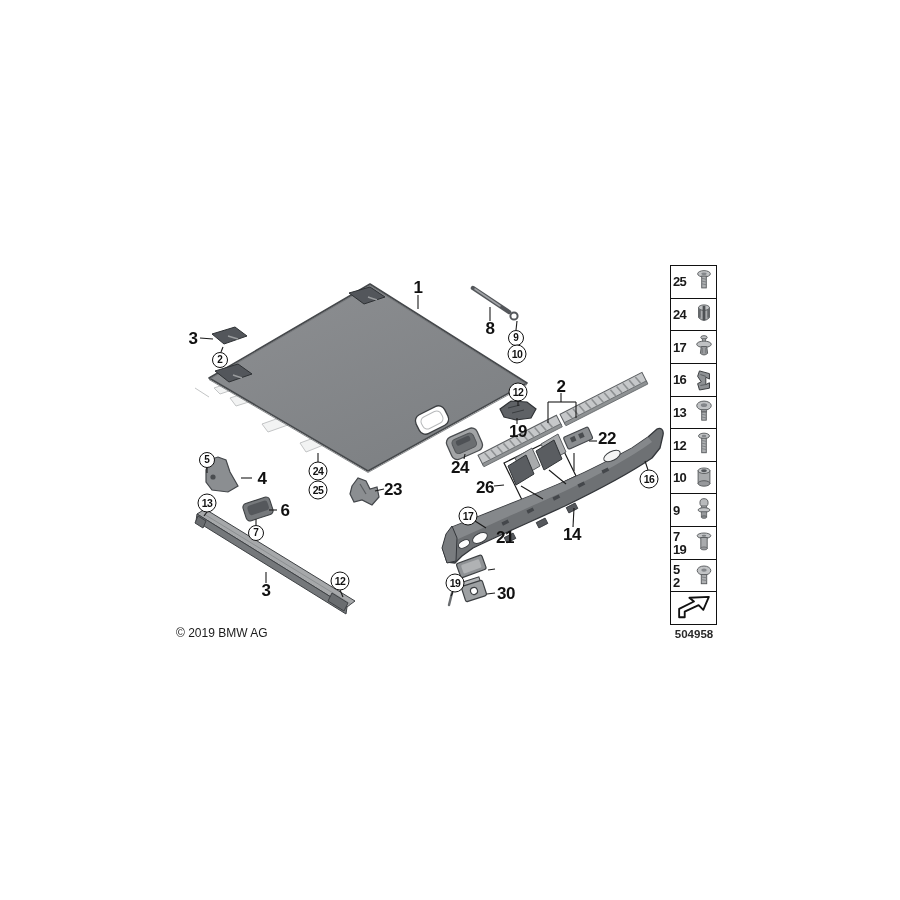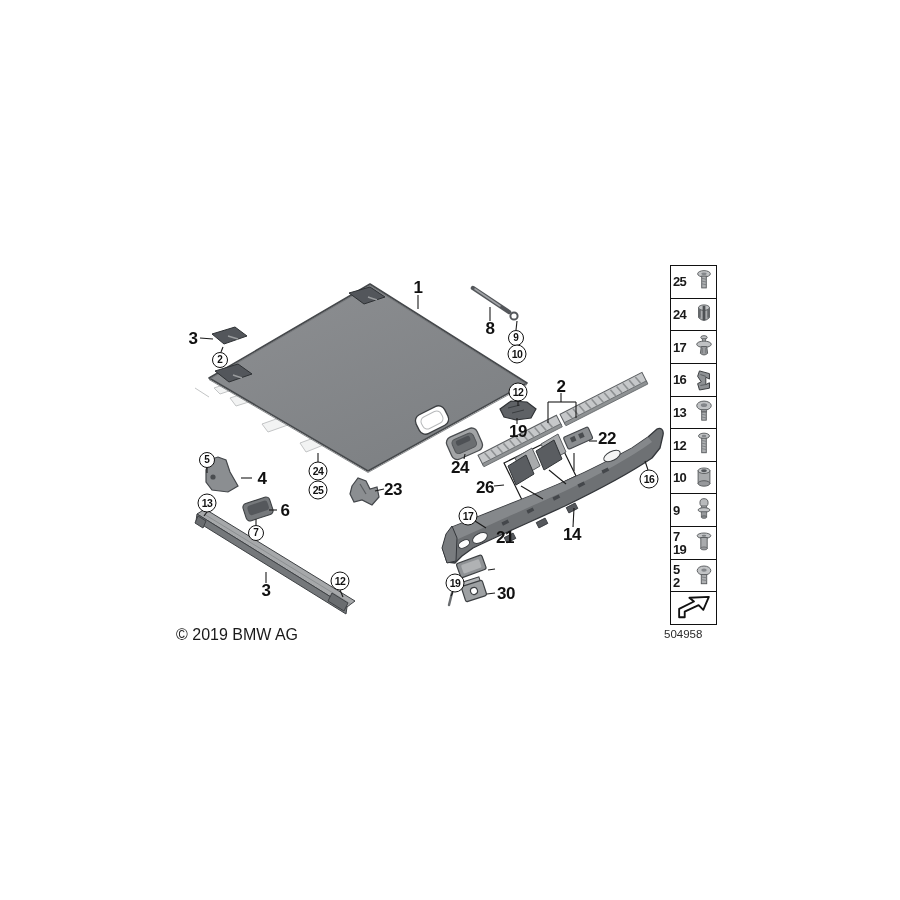--- a/index.html
+++ b/index.html
@@ -14,23 +14,23 @@
   .c16{width:16px;height:16px;font-size:10px;}
   .c19{width:19px;height:19px;font-size:10.5px;letter-spacing:-0.6px;}
   #fastener-table{position:absolute;left:670px;top:265px;width:47px;height:360px;
         box-sizing:border-box;border:1.6px solid #111;display:flex;flex-direction:column;}
   .frow{flex:1;display:flex;align-items:center;border-bottom:1.5px solid #111;
         box-sizing:border-box;overflow:hidden;}
   .frow:last-child{border-bottom:none;}
   .nums{width:19px;display:flex;flex-direction:column;justify-content:center;
         font-weight:bold;font-size:13px;line-height:13px;padding-left:2px;letter-spacing:-0.8px;}
   .ic{flex:1;display:flex;align-items:center;justify-content:center;}
-  #copyright{position:absolute;left:176px;top:626px;font-size:16px;color:#1a1a1a;}
-  #diagram-code{position:absolute;left:664px;top:628px;width:60px;text-align:left;
-        font-size:11.5px;color:#2a2a2a;}
+  #copyright{position:absolute;left:176px;top:626px;font-size:12px;color:#1a1a1a;}
+  #diagram-code{position:absolute;left:664px;top:628px;width:60px;text-align:center;
+        font-size:11.5px;color:#2a2a2a;font-weight:bold;}
 </style>
 </head>
 <body>
 
 <div id="stage">
 
   <svg id="diagram-svg" width="900" height="900" viewBox="0 0 900 900">
     <defs>
       <linearGradient id="panelGrad" x1="0" y1="0" x2="0.7" y2="1">
         <stop offset="0" stop-color="#8d8f92"></stop>

